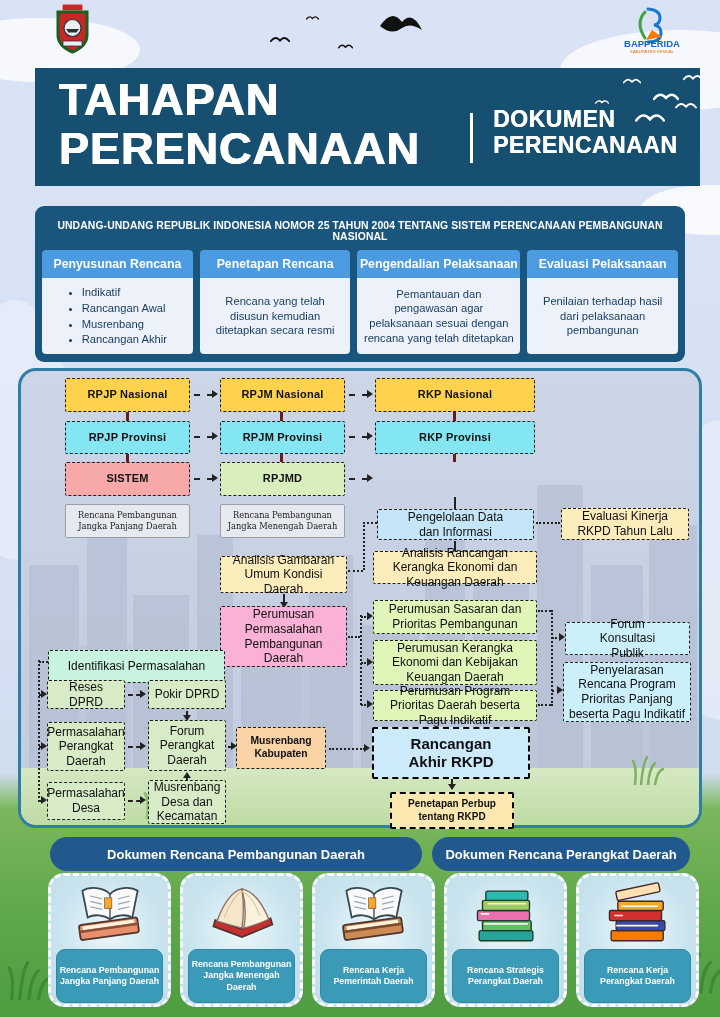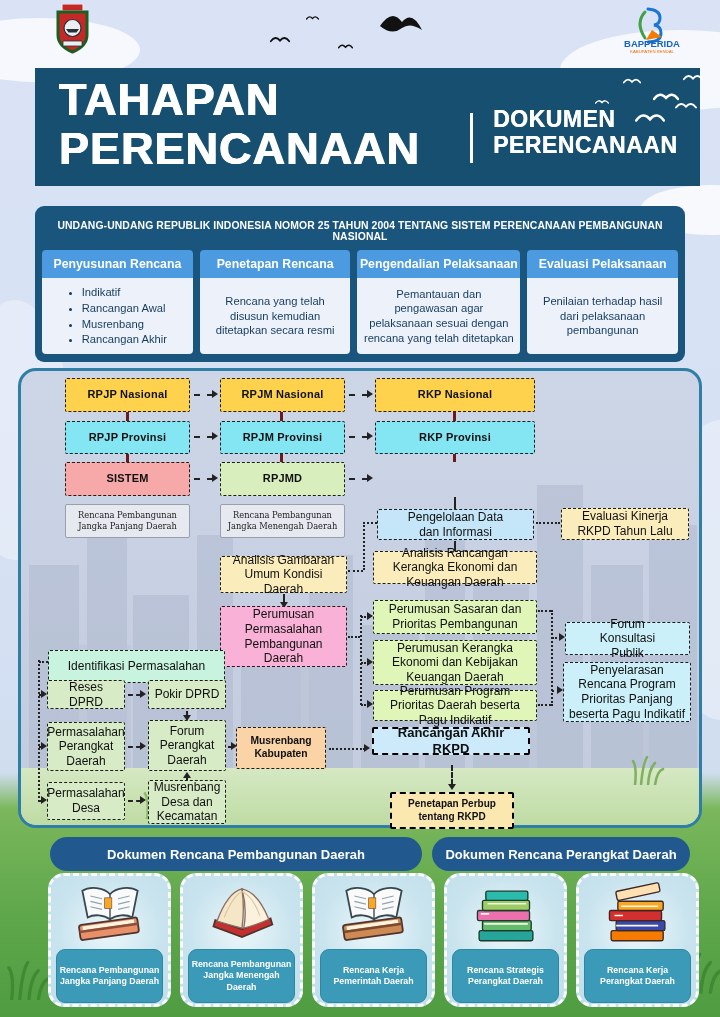--- a/index.html
+++ b/index.html
@@ -220,21 +220,21 @@
   <div class="fb c-cyan2" style="left:565px;top:622px;width:125px;height:33px;padding:0 16px">Forum Konsultasi Publik</div>
   <div class="fb c-cyan2" style="left:563px;top:662px;width:128px;height:60px">Penyelarasan Rencana Program Prioritas Panjang beserta Pagu Indikatif</div>
   <div class="fb c-mint" style="left:48px;top:650px;width:177px;height:33px">Identifikasi Permasalahan</div>
   <div class="fb c-sage" style="left:47px;top:680px;width:78px;height:29px">Reses DPRD</div>
   <div class="fb c-sage" style="left:148px;top:680px;width:78px;height:29px">Pokir DPRD</div>
   <div class="fb c-sage" style="left:47px;top:722px;width:78px;height:49px">Permasalahan Perangkat Daerah</div>
   <div class="fb c-sage" style="left:148px;top:720px;width:78px;height:51px">Forum Perangkat Daerah</div>
   <div class="fb c-sage" style="left:47px;top:782px;width:78px;height:38px">Permasalahan Desa</div>
   <div class="fb c-sage" style="left:148px;top:780px;width:78px;height:44px">Musrenbang Desa dan Kecamatan</div>
   <div class="fb bold c-peach" style="left:236px;top:727px;width:90px;height:42px;font-size:10.3px">Musrenbang Kabupaten</div>
-  <div class="fb thick c-lblue2" style="left:372px;top:727px;width:158px;height:28px;font-size:13px;padding:0 20px">Rancangan Akhir RKPD</div>
+  <div class="fb thick c-lblue2" style="left:372px;top:727px;width:158px;height:52px;font-size:15px;padding:0 20px">Rancangan Akhir RKPD</div>
   <div class="fb thick c-cream2" style="left:390px;top:792px;width:124px;height:37px;font-size:10px">Penetapan Perbup tentang RKPD</div>
 
   <i class="mr" style="left:126px;top:412px;height:9px"></i>
   <i class="mr" style="left:126px;top:454px;height:8px"></i>
   <i class="mr" style="left:280px;top:412px;height:9px"></i>
   <i class="mr" style="left:280px;top:454px;height:8px"></i>
   <i class="mr" style="left:453px;top:412px;height:9px"></i>
   <i class="mr" style="left:453px;top:454px;height:8px"></i>
   <i class="hl" style="left:194px;top:394px;width:19px"></i>
     <i class="ar" style="left:212px;top:390px"></i>

